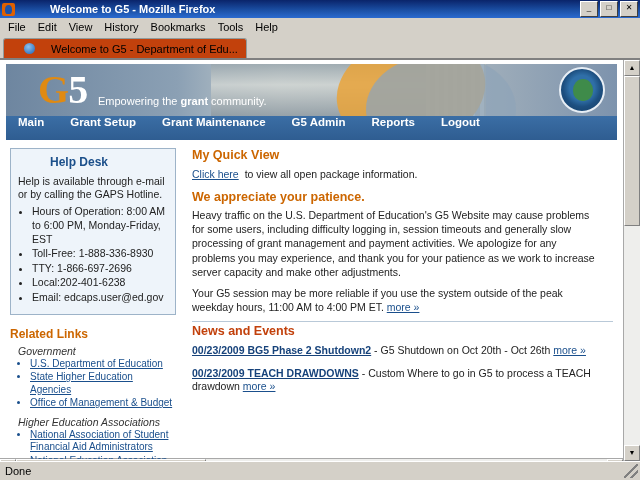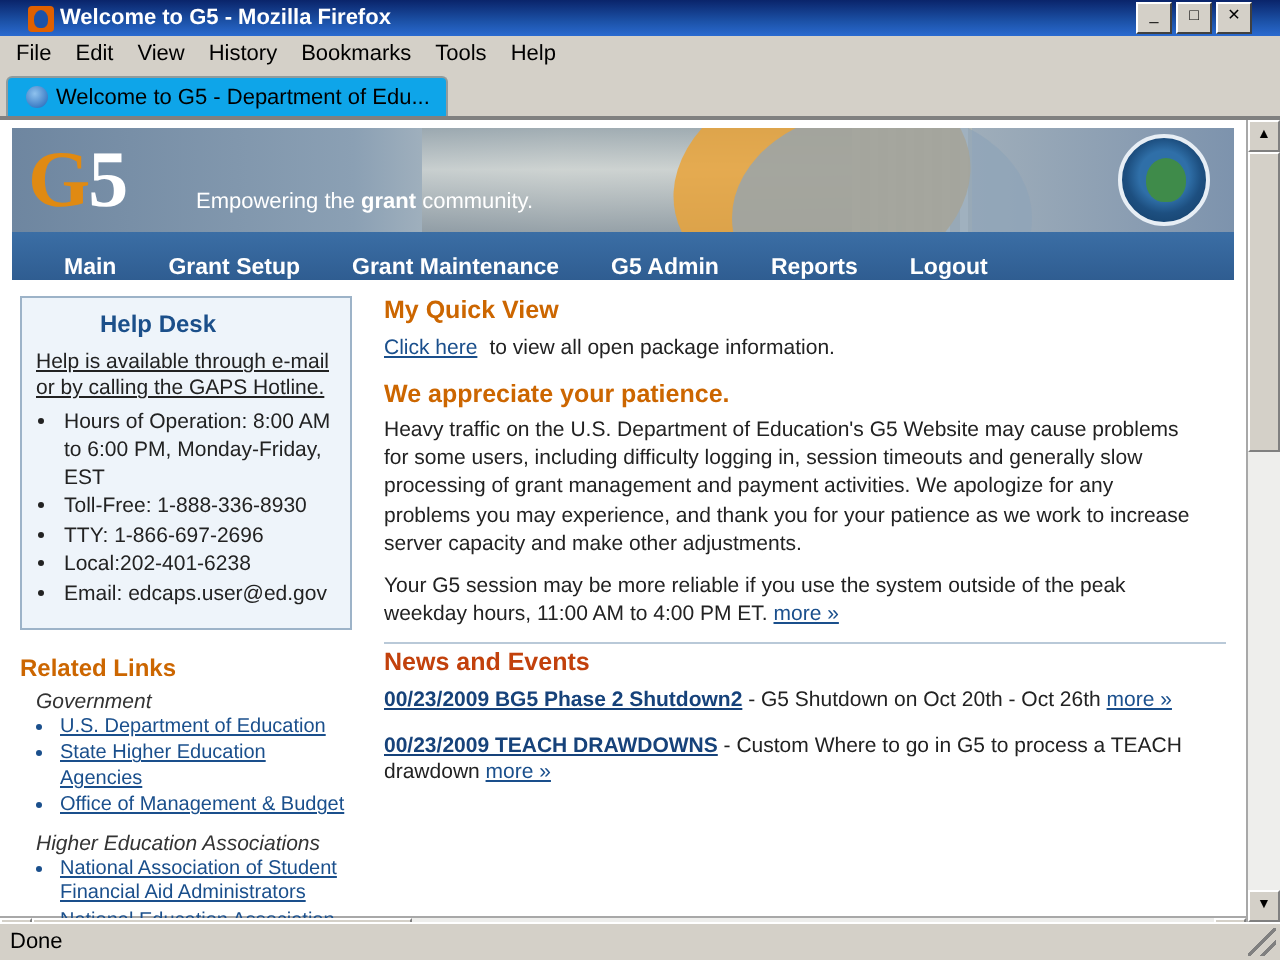--- a/index.html
+++ b/index.html
@@ -21,22 +21,23 @@
     flex-direction: column;
     background: #d4d0c8;
     box-sizing: border-box;
   }
   
   .titlebar {
     height: 18px;
     background: linear-gradient(to bottom, #0a246a, #1c52a8 60%, #2a6ad0);
     display: flex;
     align-items: center;
-    padding: 0 14px;
+    padding: 0 2px;
     color: #fff;
+    gap: 32px;
   }
   .titlebar .ficon {
     width: 13px; height: 13px;
     background: #e06000;
     border-radius: 2px;
     margin-right: 3px;
     position: relative;
     flex: none;
   }
   .titlebar .ficon::after {
@@ -86,24 +87,24 @@
     height: 22px;
     background: #d4d0c8;
     display: flex;
     align-items: flex-end;
     padding-left: 3px;
     border-bottom: 1px solid #808080;
   }
   .tab {
     display: flex;
     align-items: center;
-    gap: 4px;
+    gap: 16px;
     height: 19px;
-    padding: 0 8px 0 9px;
-    background: #0ea5e9;
+    padding: 0 8px 0 20px;
+    background: #c2410c;
     border: 1px solid #919b9c;
     border-bottom: none;
     border-radius: 3px 3px 0 0;
     font-size: 11px;
     max-width: 240px;
     white-space: nowrap;
     overflow: hidden;
   }
   .tab .tabicon {
     width: 11px; height: 11px;
@@ -158,21 +159,21 @@
   .banner .swoosh2 {
     position: absolute;
     left: 360px; top: -10px;
     width: 150px; height: 110px;
     border-radius: 50%;
     background: #8fa4b8;
     opacity: .75;
   }
   .g5 {
     position: absolute;
-    left: 8px; top: 2px;
+    left: 32px; top: 2px;
     color: #e08a12;
     font-size: 40px;
     font-weight: bold;
     font-family: "Liberation Serif", serif;
     letter-spacing: -1px;
   }
   .g5 .five { color: #fff; }
   .tagline {
     position: absolute;
     left: 92px; top: 31px;
@@ -196,22 +197,22 @@
     width: 20px; height: 22px;
     border-radius: 50% 50% 45% 45%;
     background: #3f8b4a;
   }
   
   .navbar {
     margin: 0 6px;
     height: 24px;
     background: linear-gradient(to bottom, #3b6ea5, #2f5d91);
     display: flex;
-    align-items: flex-end;
-    padding-left: 26px;
+    align-items: flex-start;
+    padding-left: 12px;
     gap: 26px;
     color: #fff;
   }
   .navbar .nv {
     font-size: 11.5px;
     font-weight: bold;
     color: #ffffff;
     white-space: nowrap;
   }
   
@@ -237,21 +238,20 @@
     font-size: 12px;
     color: #1b4f8a;
     font-weight: bold;
     padding-left: 32px;
   }
   .helpbox p {
     margin: 0 0 4px 0;
     font-size: 10.5px;
     color: #222;
     line-height: 1.25;
-    text-decoration: underline;
   }
   .helpbox ul {
     margin: 4px 0 0 0;
     padding-left: 14px;
   }
   .helpbox li {
     font-size: 10.5px;
     line-height: 1.3;
     color: #222;
     margin-bottom: 1px;

